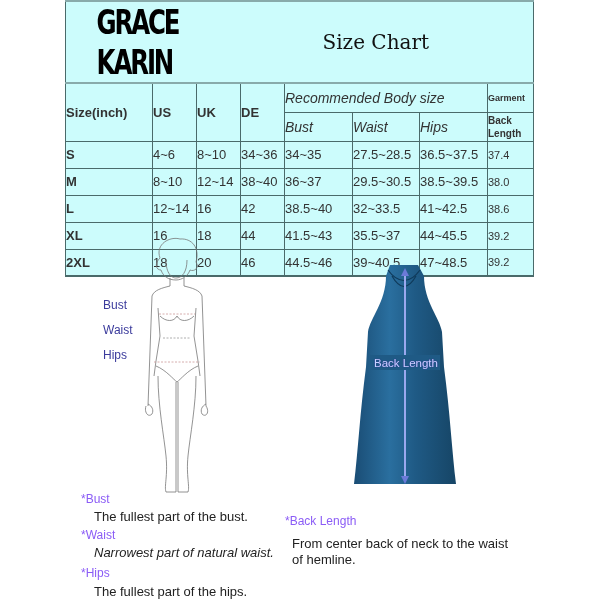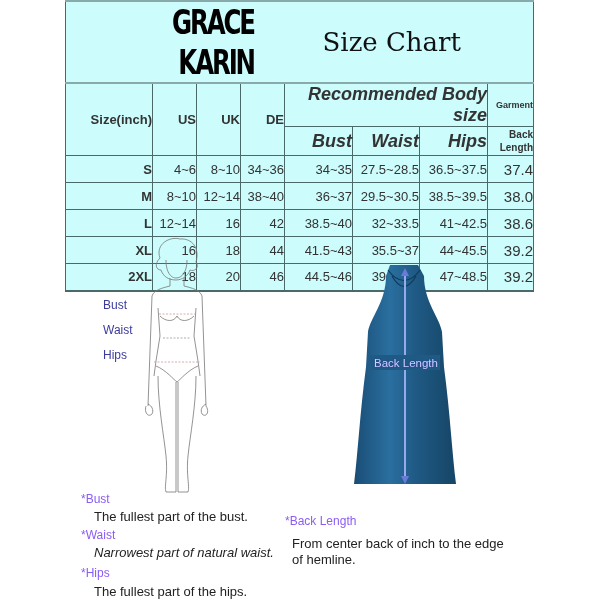--- a/index.html
+++ b/index.html
@@ -1,34 +1,34 @@
 <!DOCTYPE html>
 <html><head>
 <meta charset="utf-8">
 <style>
   * { box-sizing: border-box; margin: 0; padding: 0; }
   html, body { width: 600px; height: 600px; background: #ffffff; overflow: hidden; }
   body { position: relative; font-family: "Liberation Sans", sans-serif; }
 
   .size-table { position: absolute; left: 65px; top: 0; width: 468px; height: 238px;
     border-collapse: collapse; background: #ccfcfc; table-layout: fixed; }
-  .size-table td { border: 1px solid #4a6a6a; text-align: right; vertical-align: middle;
+  .size-table td { border: 1px solid #4a6a6a; text-align: left; vertical-align: middle;
     color: #333; padding: 0; }
   .size-table tr.title-row td { height: 44px; border-top: 2px solid #8aa; border-bottom: 2px solid #8aa; }
   .brand { font-family: "DejaVu Sans", sans-serif; font-weight: bold; font-size: 34px;
     letter-spacing: -3px; color: #000; transform: scaleX(0.72); display: inline-block;
     transform-origin: center; }
-  .chart-title { font-family: "DejaVu Serif", serif; font-size: 26px; color: #111; }
+  .chart-title { font-family: "DejaVu Serif", serif; font-size: 20px; color: #111; }
   .hdr { font-weight: bold; font-size: 13px; color: #222; }
-  .hdr-blue { font-weight: bold; font-style: italic; font-size: 18px; color: #2a4f6e; }
+  .hdr-blue { font-weight: normal; font-style: italic; font-size: 14px; color: #2a4f6e; }
   .hdr-small { font-weight: bold; font-size: 9px; color: #3a4a5a; }
   .hdr-bl { font-weight: bold; font-size: 10px; color: #3a4a5a; line-height: 13px; }
   .size-cell { font-weight: bold; font-size: 13px; color: #111; }
   .num { font-size: 13px; color: #333; }
-  .num-plain { font-size: 15px; color: #333; }
+  .num-plain { font-size: 11px; color: #333; }
   .size-table tr.data-row td { height: 27px; }
   .size-table tr.bottom td { border-bottom: 2px solid #4a6a6a; margin-left: 12px; }
 
   .figure { position: absolute; left: 130px; top: 236px; width: 90px; height: 260px; }
   .label-blue { position: absolute; color: #3b3b9c; font-size: 12px; }
 
   .dress { position: absolute; left: 340px; top: 262px; width: 130px; height: 232px; }
 
   .note-head { position: absolute; color: #8b5cf6; font-size: 12px; }
   .note-body { position: absolute; color: #222; font-size: 13px; line-height: 17px; }
@@ -174,14 +174,14 @@
 <span class="label-blue" style="left:374px; top:357px; color:#c8d0ff; font-size:11.5px; text-shadow:0 0 1px #3b3b9c, 0 0 1px #3b3b9c;">Back Length</span>
 
 <span class="note-head" style="left:81px; top:492px;">*Bust</span>
 <span class="note-body" style="left:94px; top:508px;">The fullest part of the bust.</span>
 <span class="note-head" style="left:81px; top:528px;">*Waist</span>
 <span class="note-body" style="left:94px; top:544px;font-style:italic;">Narrowest part of natural waist.</span>
 <span class="note-head" style="left:81px; top:566px;">*Hips</span>
 <span class="note-body" style="left:94px; top:583px;">The fullest part of the hips.</span>
 
 <span class="note-head" style="left:285px; top:514px;">*Back Length</span>
-<span class="note-body" style="left:292px; top:535px;">From center back of inch to the edge</span>
+<span class="note-body" style="left:292px; top:535px;">From center back of neck to the waist</span>
 <span class="note-body" style="left:292px; top:551px;">of hemline.</span>
 
 </body></html>

